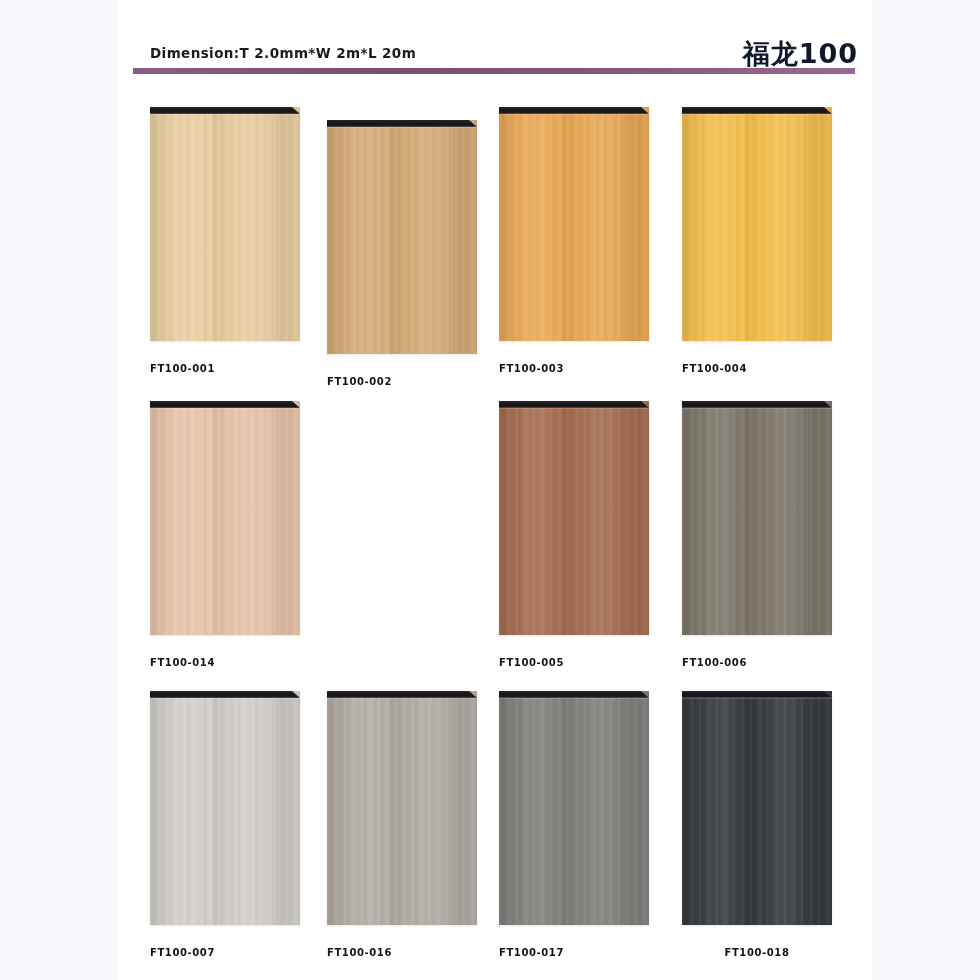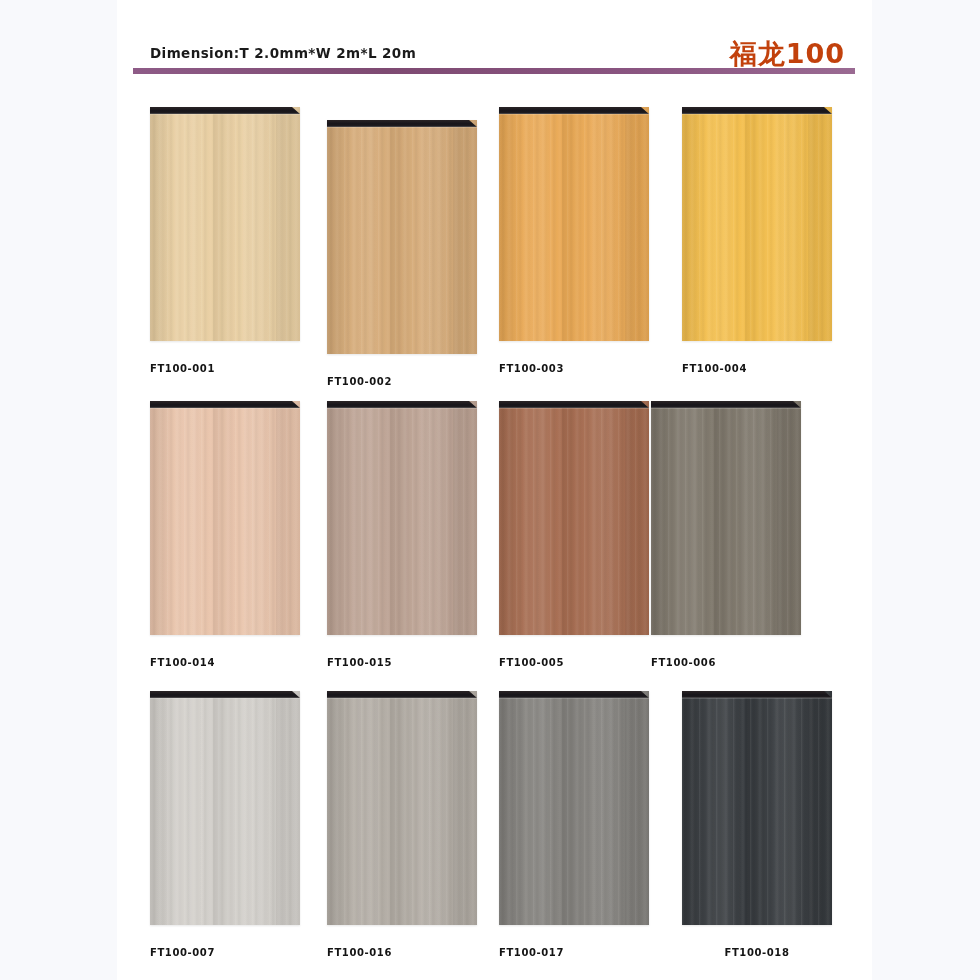--- a/index.html
+++ b/index.html
@@ -24,25 +24,25 @@
     position:absolute;
     left:33px;top:13px;
     font-size:13.5px;
     font-weight:bold;
     letter-spacing:0.4px;
     color:#1a1a1a;
     white-space:nowrap;
   }
   #brand-title{
     position:absolute;
-    right:27px;top:4px;
+    right:14px;top:4px;
     font-size:27px;
     font-weight:bold;
     letter-spacing:1px;
-    color:#c2410c;
+    color:#0f172a;
     white-space:nowrap;
     font-family:"DejaVu Sans","Liberation Sans",sans-serif;
   }
   #divider{
     position:absolute;
     left:16px;top:36px;
     width:722px;height:6px;
     background:linear-gradient(90deg,#8e5b87 0%,#7e4a72 35%,#8a5581 70%,#9a6a92 100%);
   }
   
@@ -168,41 +168,31 @@
       <div class="sample-cell" style="left: 33px; top: 357px;">
         <div class="swatch">
           <div class="face" style="background: rgb(233, 196, 171);"></div>
           <div class="grain"></div>
           <div class="shade"></div>
           <div class="bevel"></div>
           <div class="bevel-hi"></div>
         </div>
         <div class="sample-label">FT100-014</div>
       </div>
-      <div class="sample-cell" style="left: 210px; top: 357px;">
-        <div class="swatch">
-          <div class="face" style="background: rgb(189, 163, 148);"></div>
-          <div class="grain"></div>
-          <div class="shade"></div>
-          <div class="bevel"></div>
-          <div class="bevel-hi"></div>
-        </div>
-        <div class="sample-label">FT100-015</div>
-      </div>
       <div class="sample-cell" style="left: 382px; top: 357px;">
         <div class="swatch">
           <div class="face" style="background: rgb(166, 108, 80);"></div>
           <div class="grain"></div>
           <div class="shade"></div>
           <div class="bevel"></div>
           <div class="bevel-hi"></div>
         </div>
         <div class="sample-label">FT100-005</div>
       </div>
-      <div class="sample-cell" style="left: 534px; top: 357px;">
+      <div class="sample-cell" style="left: 565px; top: 357px;">
         <div class="swatch">
           <div class="face" style="background: rgb(125, 118, 106);"></div>
           <div class="grain"></div>
           <div class="shade"></div>
           <div class="bevel"></div>
           <div class="bevel-hi"></div>
         </div>
         <div class="sample-label">FT100-006</div>
       </div>
       <div class="sample-cell" style="left: 33px; top: 647px;">

